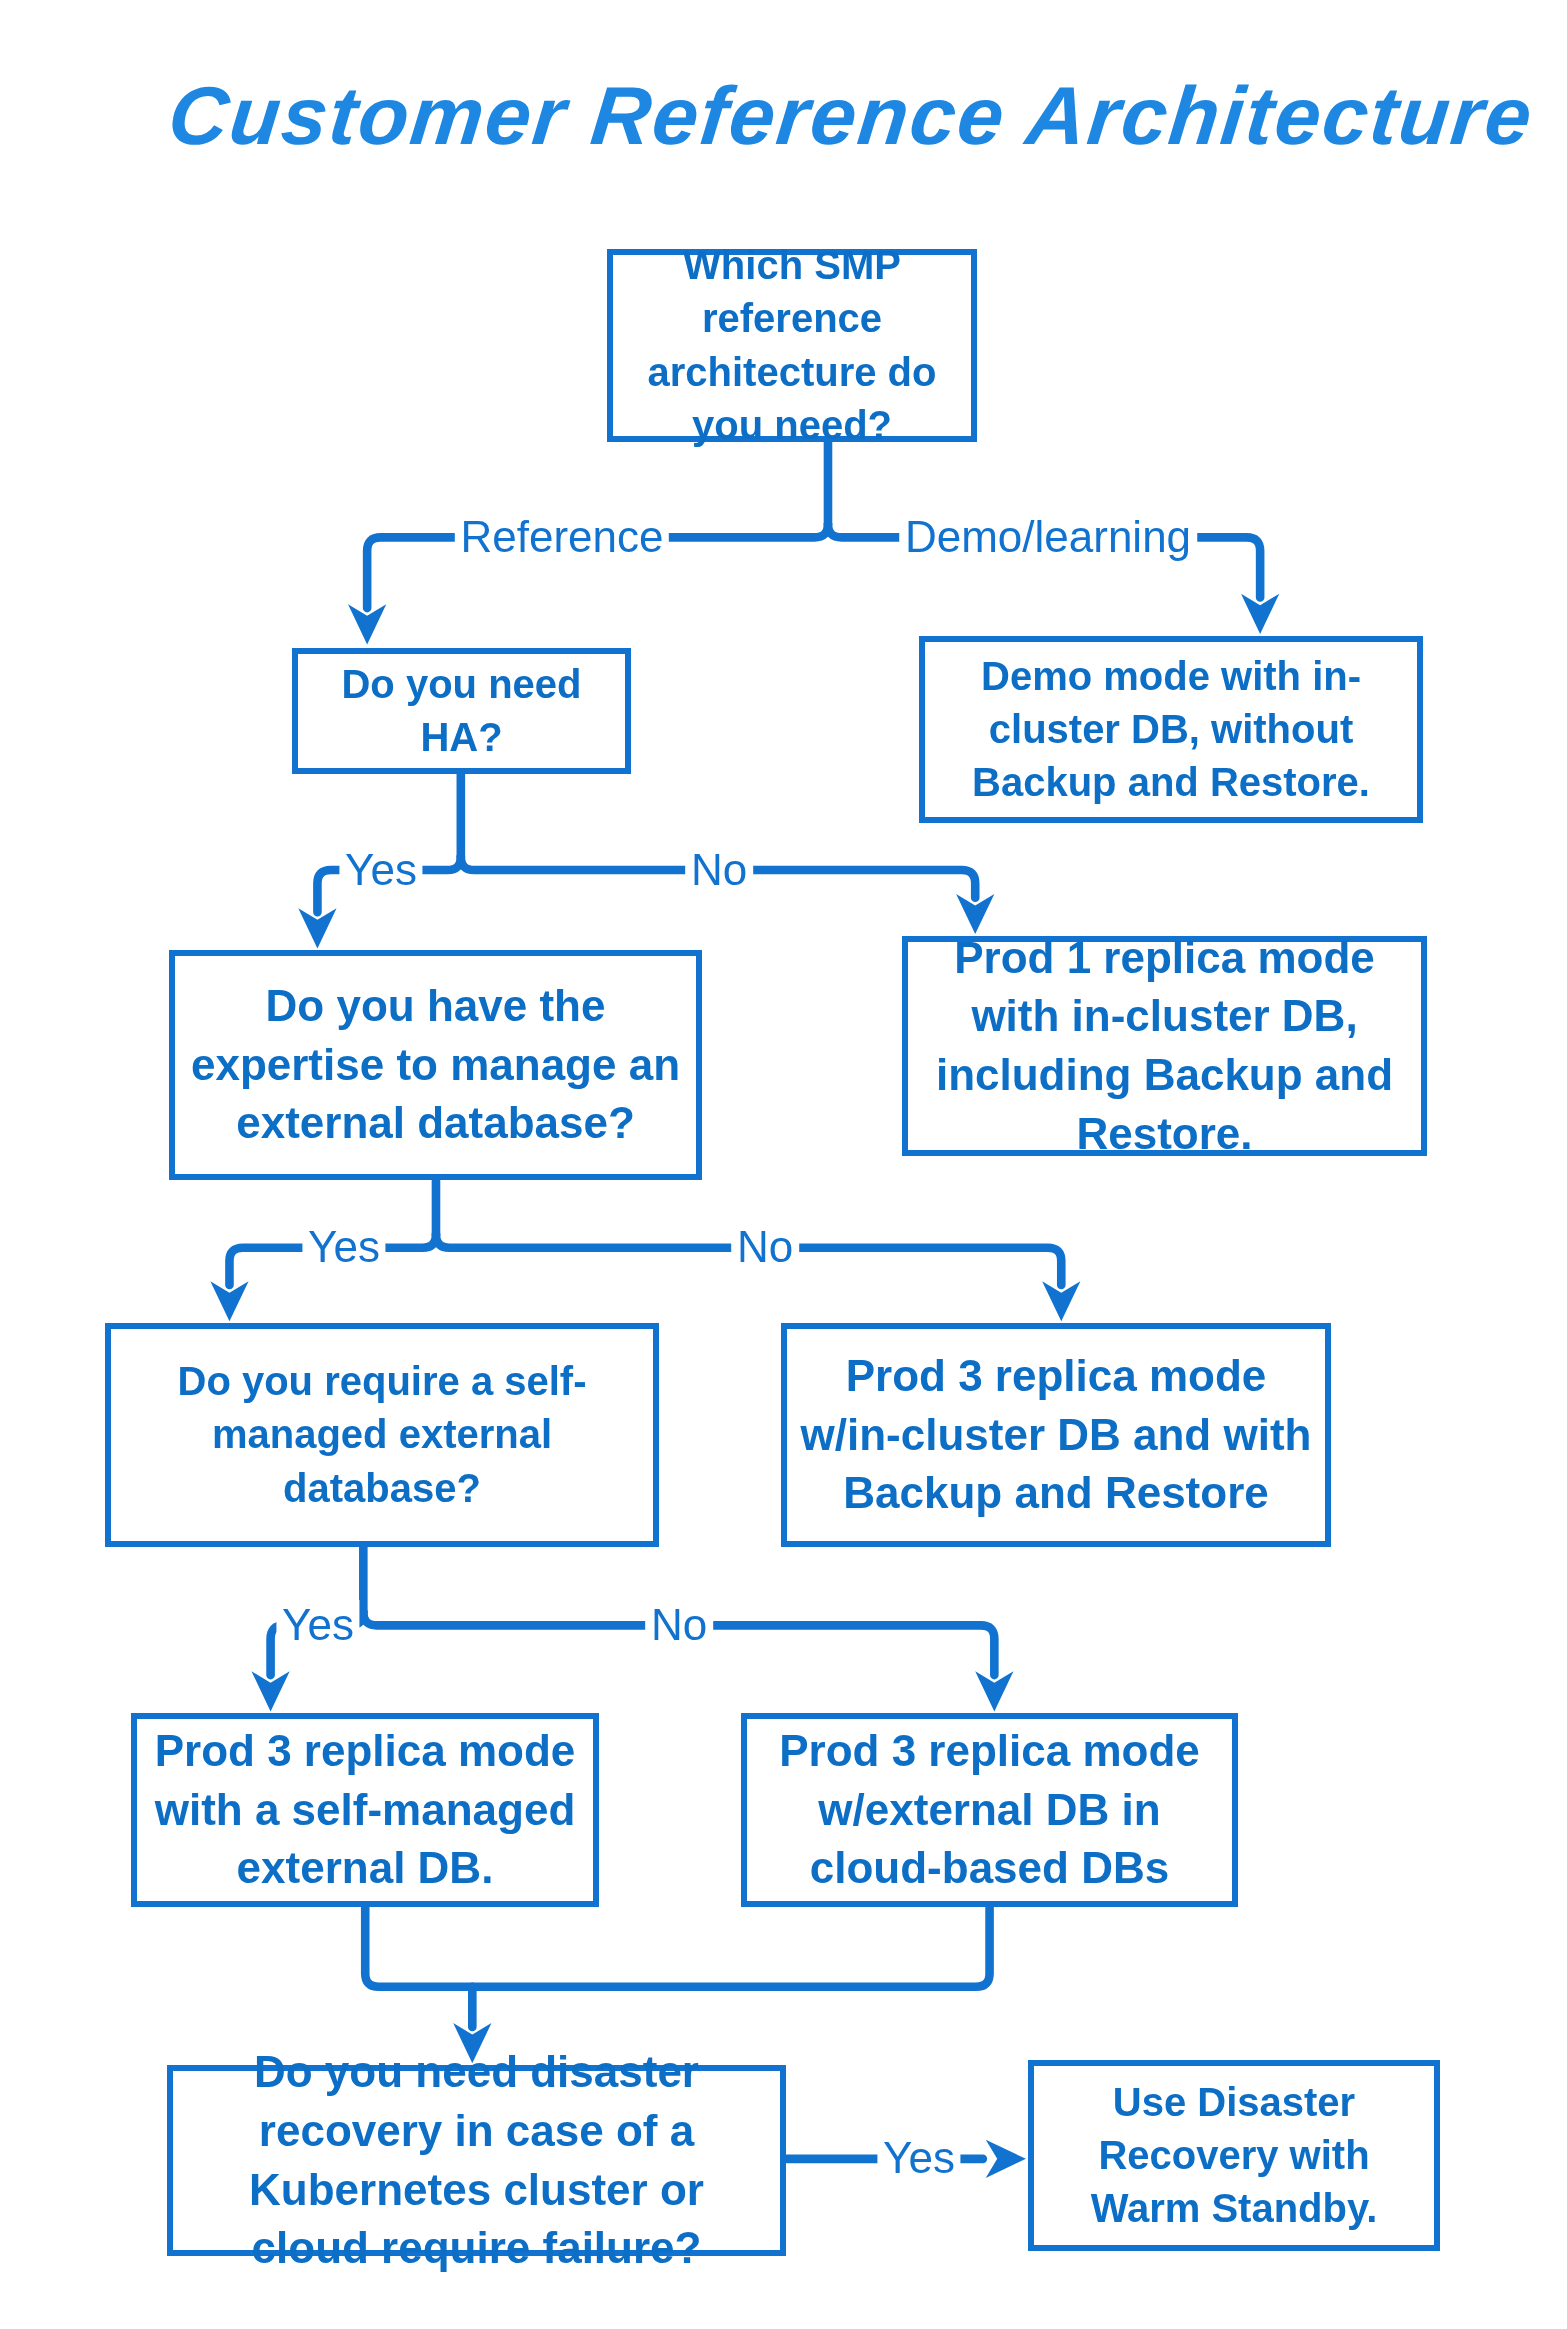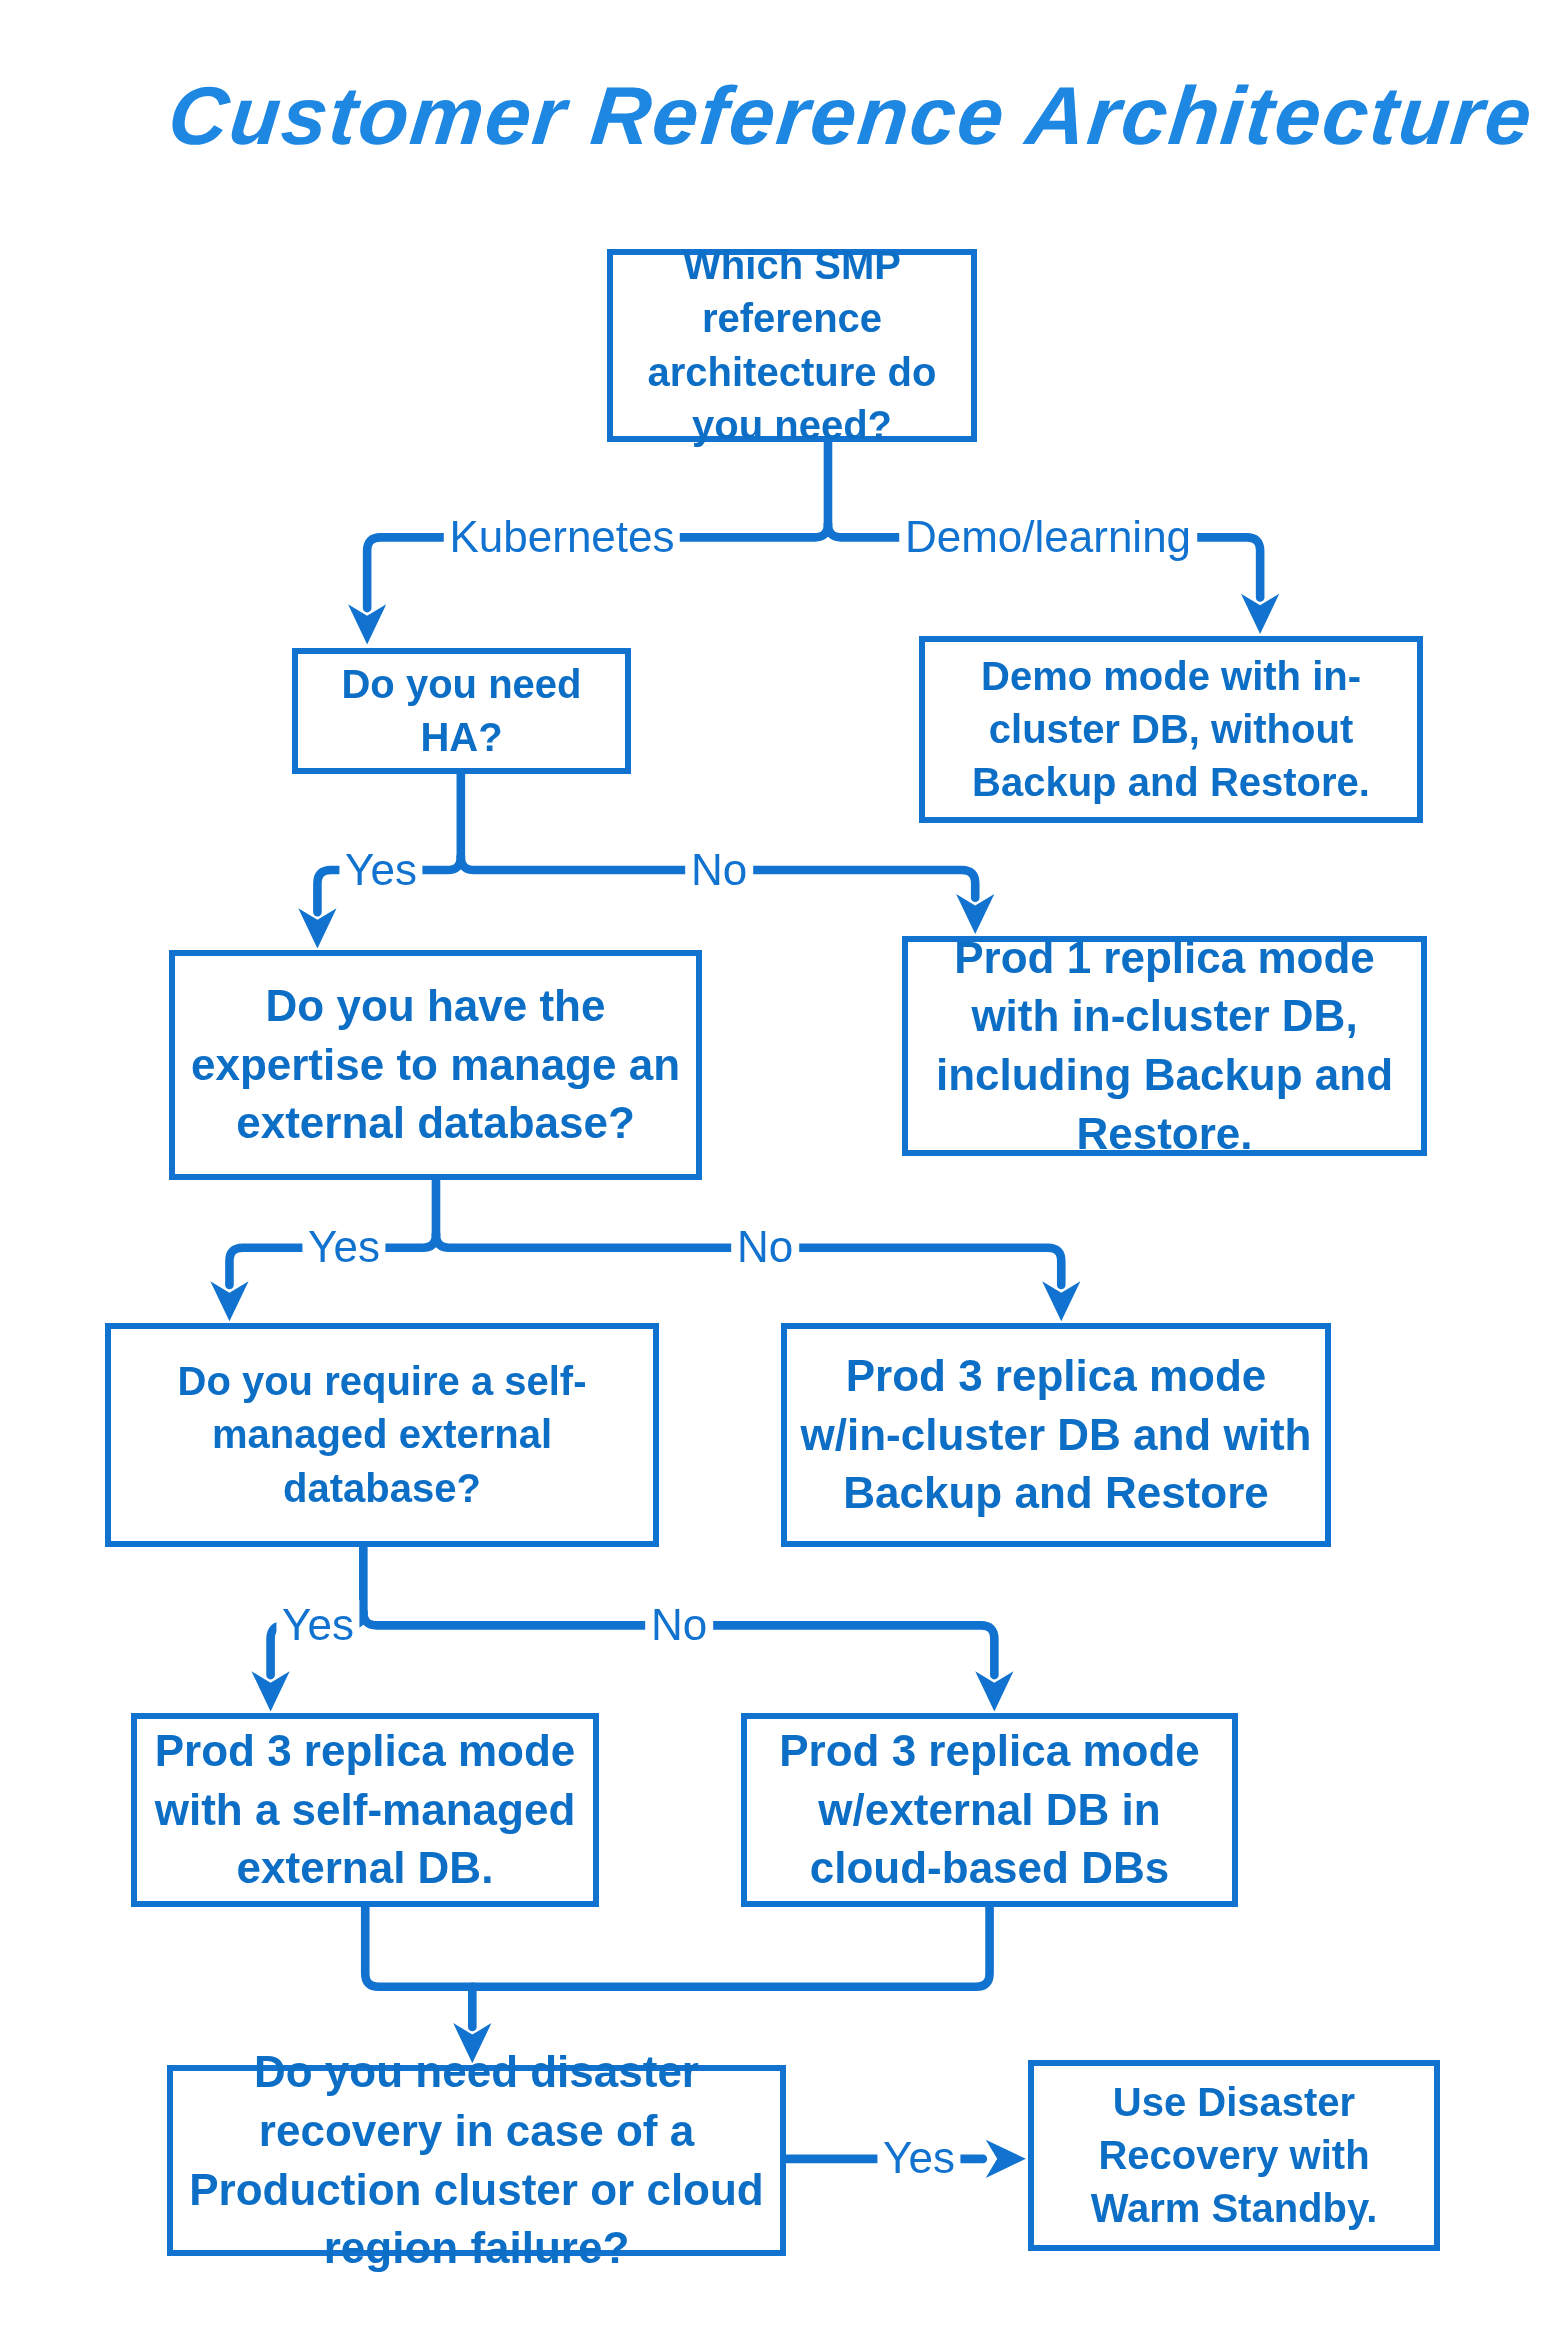--- a/index.html
+++ b/index.html
@@ -135,25 +135,25 @@
   <div class="node" id="n-prod1">Prod 1 replica mode with in-cluster DB, including Backup and Restore.</div>
 
   <div class="node fs42" id="n-selfq">Do you require a self-managed external database?</div>
 
   <div class="node" id="n-prod3in">Prod 3 replica mode w/in-cluster DB and with Backup and Restore</div>
 
   <div class="node" id="n-prod3self">Prod 3 replica mode with a self-managed external DB.</div>
 
   <div class="node" id="n-prod3cloud">Prod 3 replica mode w/external DB in cloud-based DBs</div>
 
-  <div class="node" id="n-dr">Do you need disaster recovery in case of a Production cluster or cloud region failure?</div>
+  <div class="node" id="n-dr">Do you need disaster recovery in case of a Kubernetes cluster or cloud require failure?</div>
 
   <div class="node fs42" id="n-warm">Use Disaster Recovery with Warm Standby.</div>
 
-  <div class="edge-label" id="l-production">Kubernetes</div>
+  <div class="edge-label" id="l-production">Reference</div>
   <div class="edge-label" id="l-demo">Demo/learning</div>
   <div class="edge-label" id="l-yes1">Yes</div>
   <div class="edge-label" id="l-no1">No</div>
   <div class="edge-label" id="l-yes2">Yes</div>
   <div class="edge-label" id="l-no2">No</div>
   <div class="edge-label" id="l-yes3">Yes</div>
   <div class="edge-label" id="l-no3">No</div>
   <div class="edge-label" id="l-yes4">Yes</div>
 
 </div>

